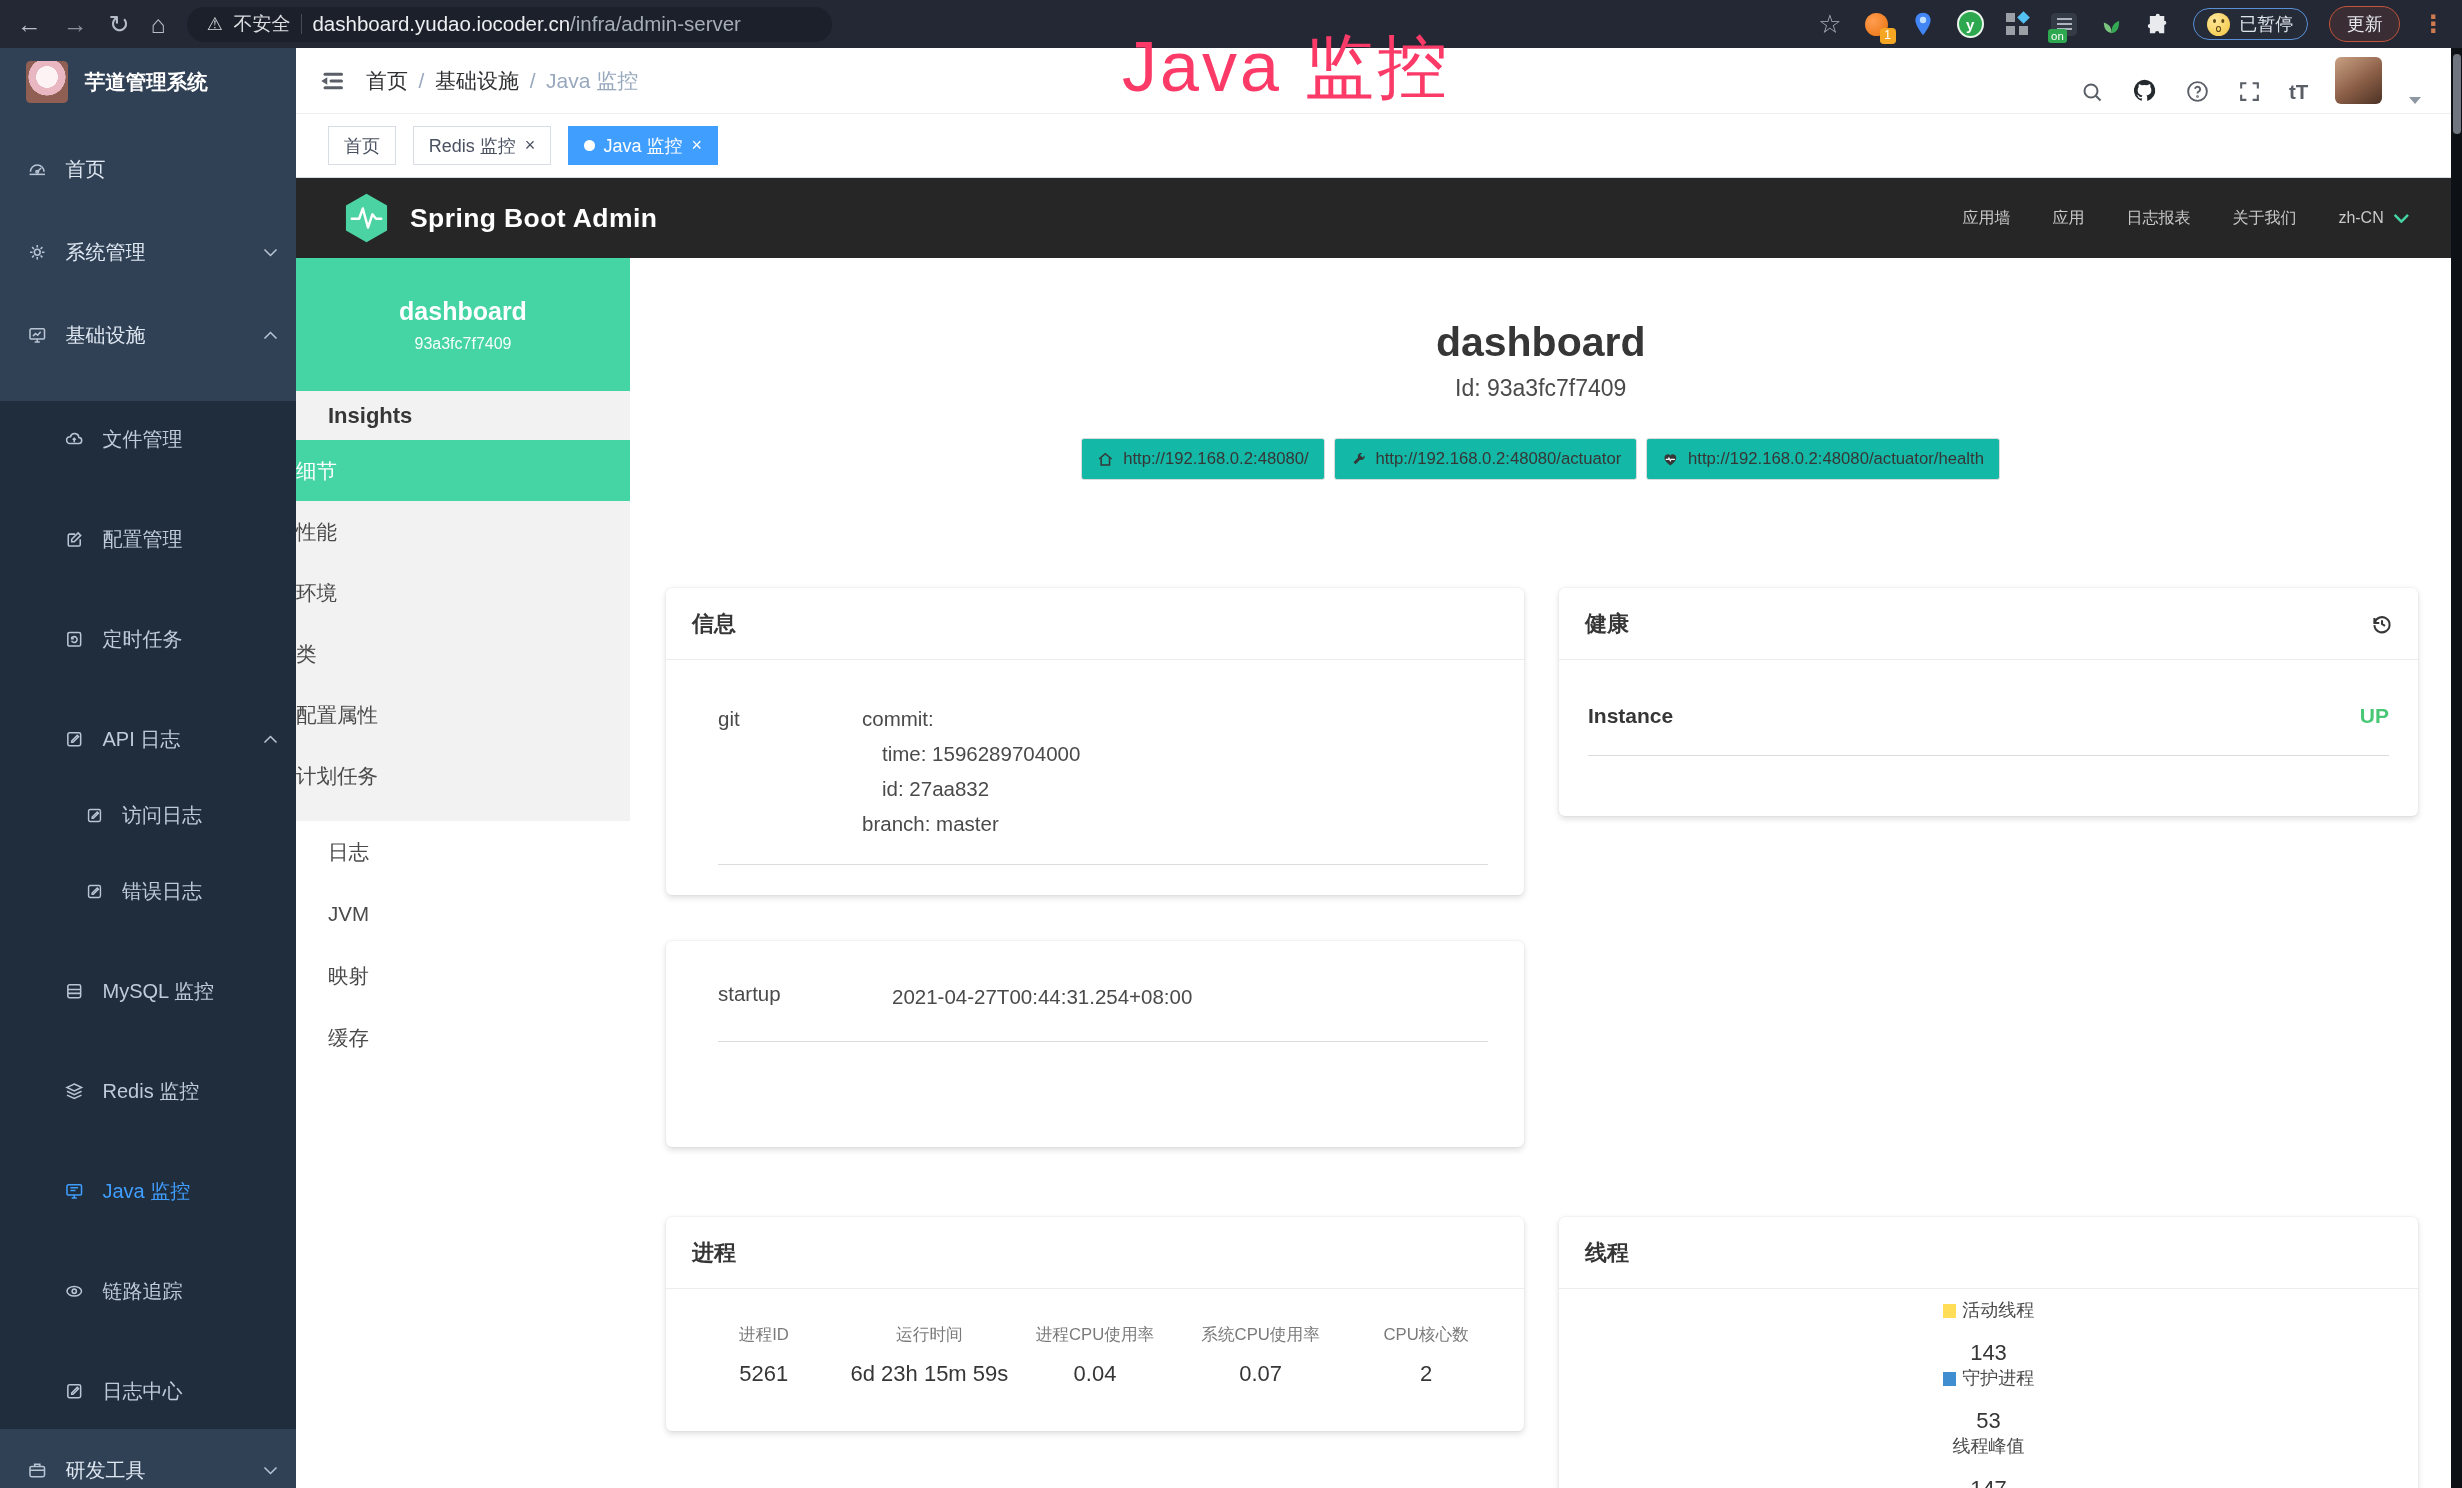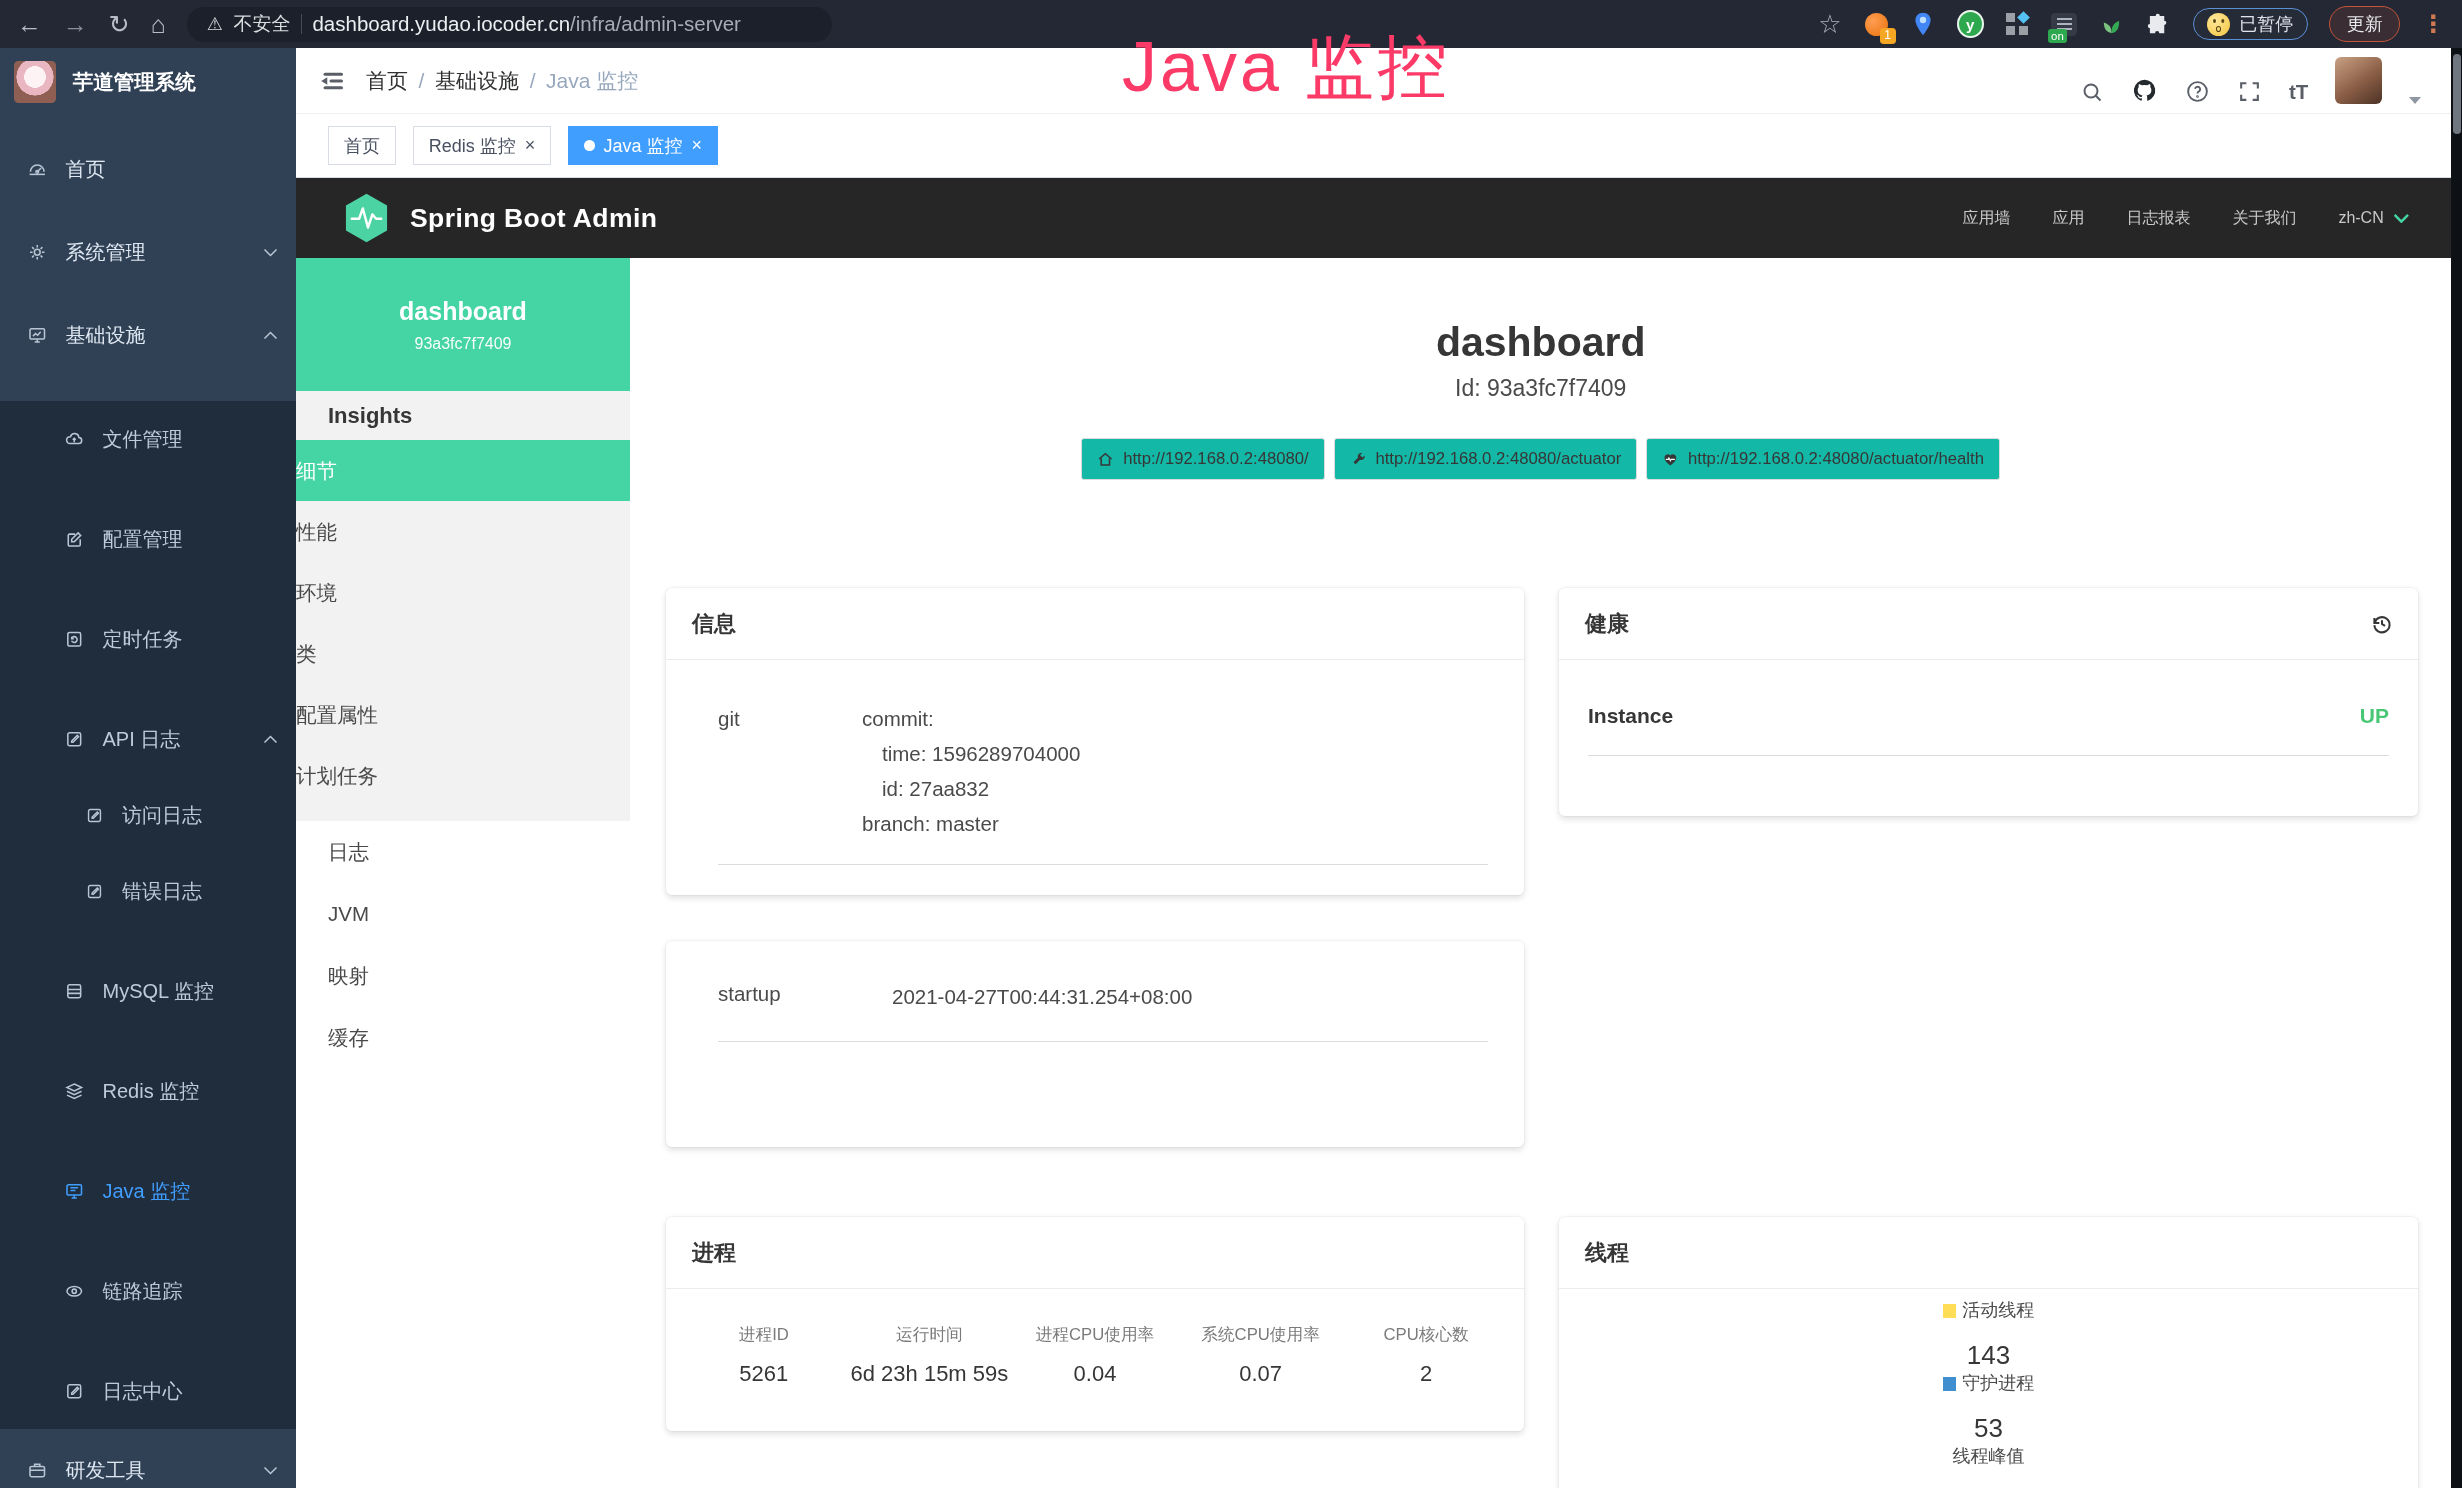--- a/index.html
+++ b/index.html
@@ -48,21 +48,21 @@
     background:#5b4714;box-shadow:8.3px 0 0 #5b4714;}
   .paused .face::after{content:"";position:absolute;left:8.3px;top:13px;width:5.3px;height:6px;border-radius:50%;
     border:1.5px solid #5b4714;box-sizing:border-box;}
   .paused span{font-size:18px;color:#dfe3ea;}
   .update-btn{border:1.5px solid #c4543a;background:rgba(196,84,58,.14);border-radius:18px;
     padding:4.6px 16.7px;font-size:18px;color:#e8eaed;}
   .menu-dots{font-size:24px;color:#d07a52;font-weight:bold;}
 
   
   .app-sidebar{position:absolute;left:0;top:48px;width:296px;bottom:0;background:#304156;overflow:hidden;}
-  .logo-row{height:67px;display:flex;align-items:center;gap:16.7px;padding-left:14px;}
+  .logo-row{height:67px;display:flex;align-items:center;gap:16.7px;padding-left:26px;}
   .logo-img{width:42px;height:42px;border-radius:4.6px;
     background:radial-gradient(circle at 50% 38%,#fdf3f4 0 32%,#e8b7c2 33% 55%,#8f5f53 56%);}
   .logo-title{color:#fff;font-size:20.5px;font-weight:bold;}
   .menu{padding-top:13px;}
   .m-item{display:flex;align-items:center;gap:18px;padding-left:27px;padding-right:18px;color:#dfe7f1;font-size:20px;}
   .m-item .grow{flex:1;}
   .m-item svg{flex:0 0 auto;stroke:#b9c5d4;}
   .lvl1{height:83px;}
   .submenu{background:#1f2d3d;}
   .lvl2{height:76px;padding-left:64px;color:#bfcbd9;margin-top:24px;}
@@ -154,21 +154,21 @@
   .proc-body{display:flex;padding:34px 15px 0;}
   .stat{flex:1;text-align:center;}
   .stat .lab{font-size:16.7px;color:#7a7a7a;}
   .stat .val{margin-top:15px;font-size:22px;color:#363636;}
 
   .thr-body{padding:9px 18px 0;}
   .legend{display:flex;flex-direction:column;}
   .leg{flex:1;text-align:center;}
   .leg .lab{font-size:18px;color:#4a4a4a;}
   .leg .sq{display:inline-block;width:13.7px;height:13.7px;margin-right:6px;vertical-align:-1.5px;}
-  .leg .val{margin-top:18px;font-size:26px;color:#363636;}
+  .leg .val{margin-top:18px;font-size:22px;color:#363636;}
   .thr-chart{position:relative;margin-top:30px;height:349px;}
   .ytick{position:absolute;left:0;width:47px;text-align:right;font-size:16px;color:#7a7a7a;line-height:16px;}
   .ymark{position:absolute;left:55px;width:9px;height:2.3px;background:#5a5a5a;}
   .yaxis{position:absolute;left:70px;top:6px;width:2.3px;height:23px;background:#5a5a5a;}
   .yaxis-top{position:absolute;left:70px;top:6px;width:10.6px;height:2.3px;background:#5a5a5a;}
   .area-fill{position:absolute;left:72px;right:6px;top:16.7px;height:326px;
     background:#fbe188;border-top:2.3px solid #f2ce64;}
 
   
   .annotation{position:absolute;left:1122px;top:29px;z-index:60;font-size:70px;line-height:1.1;

